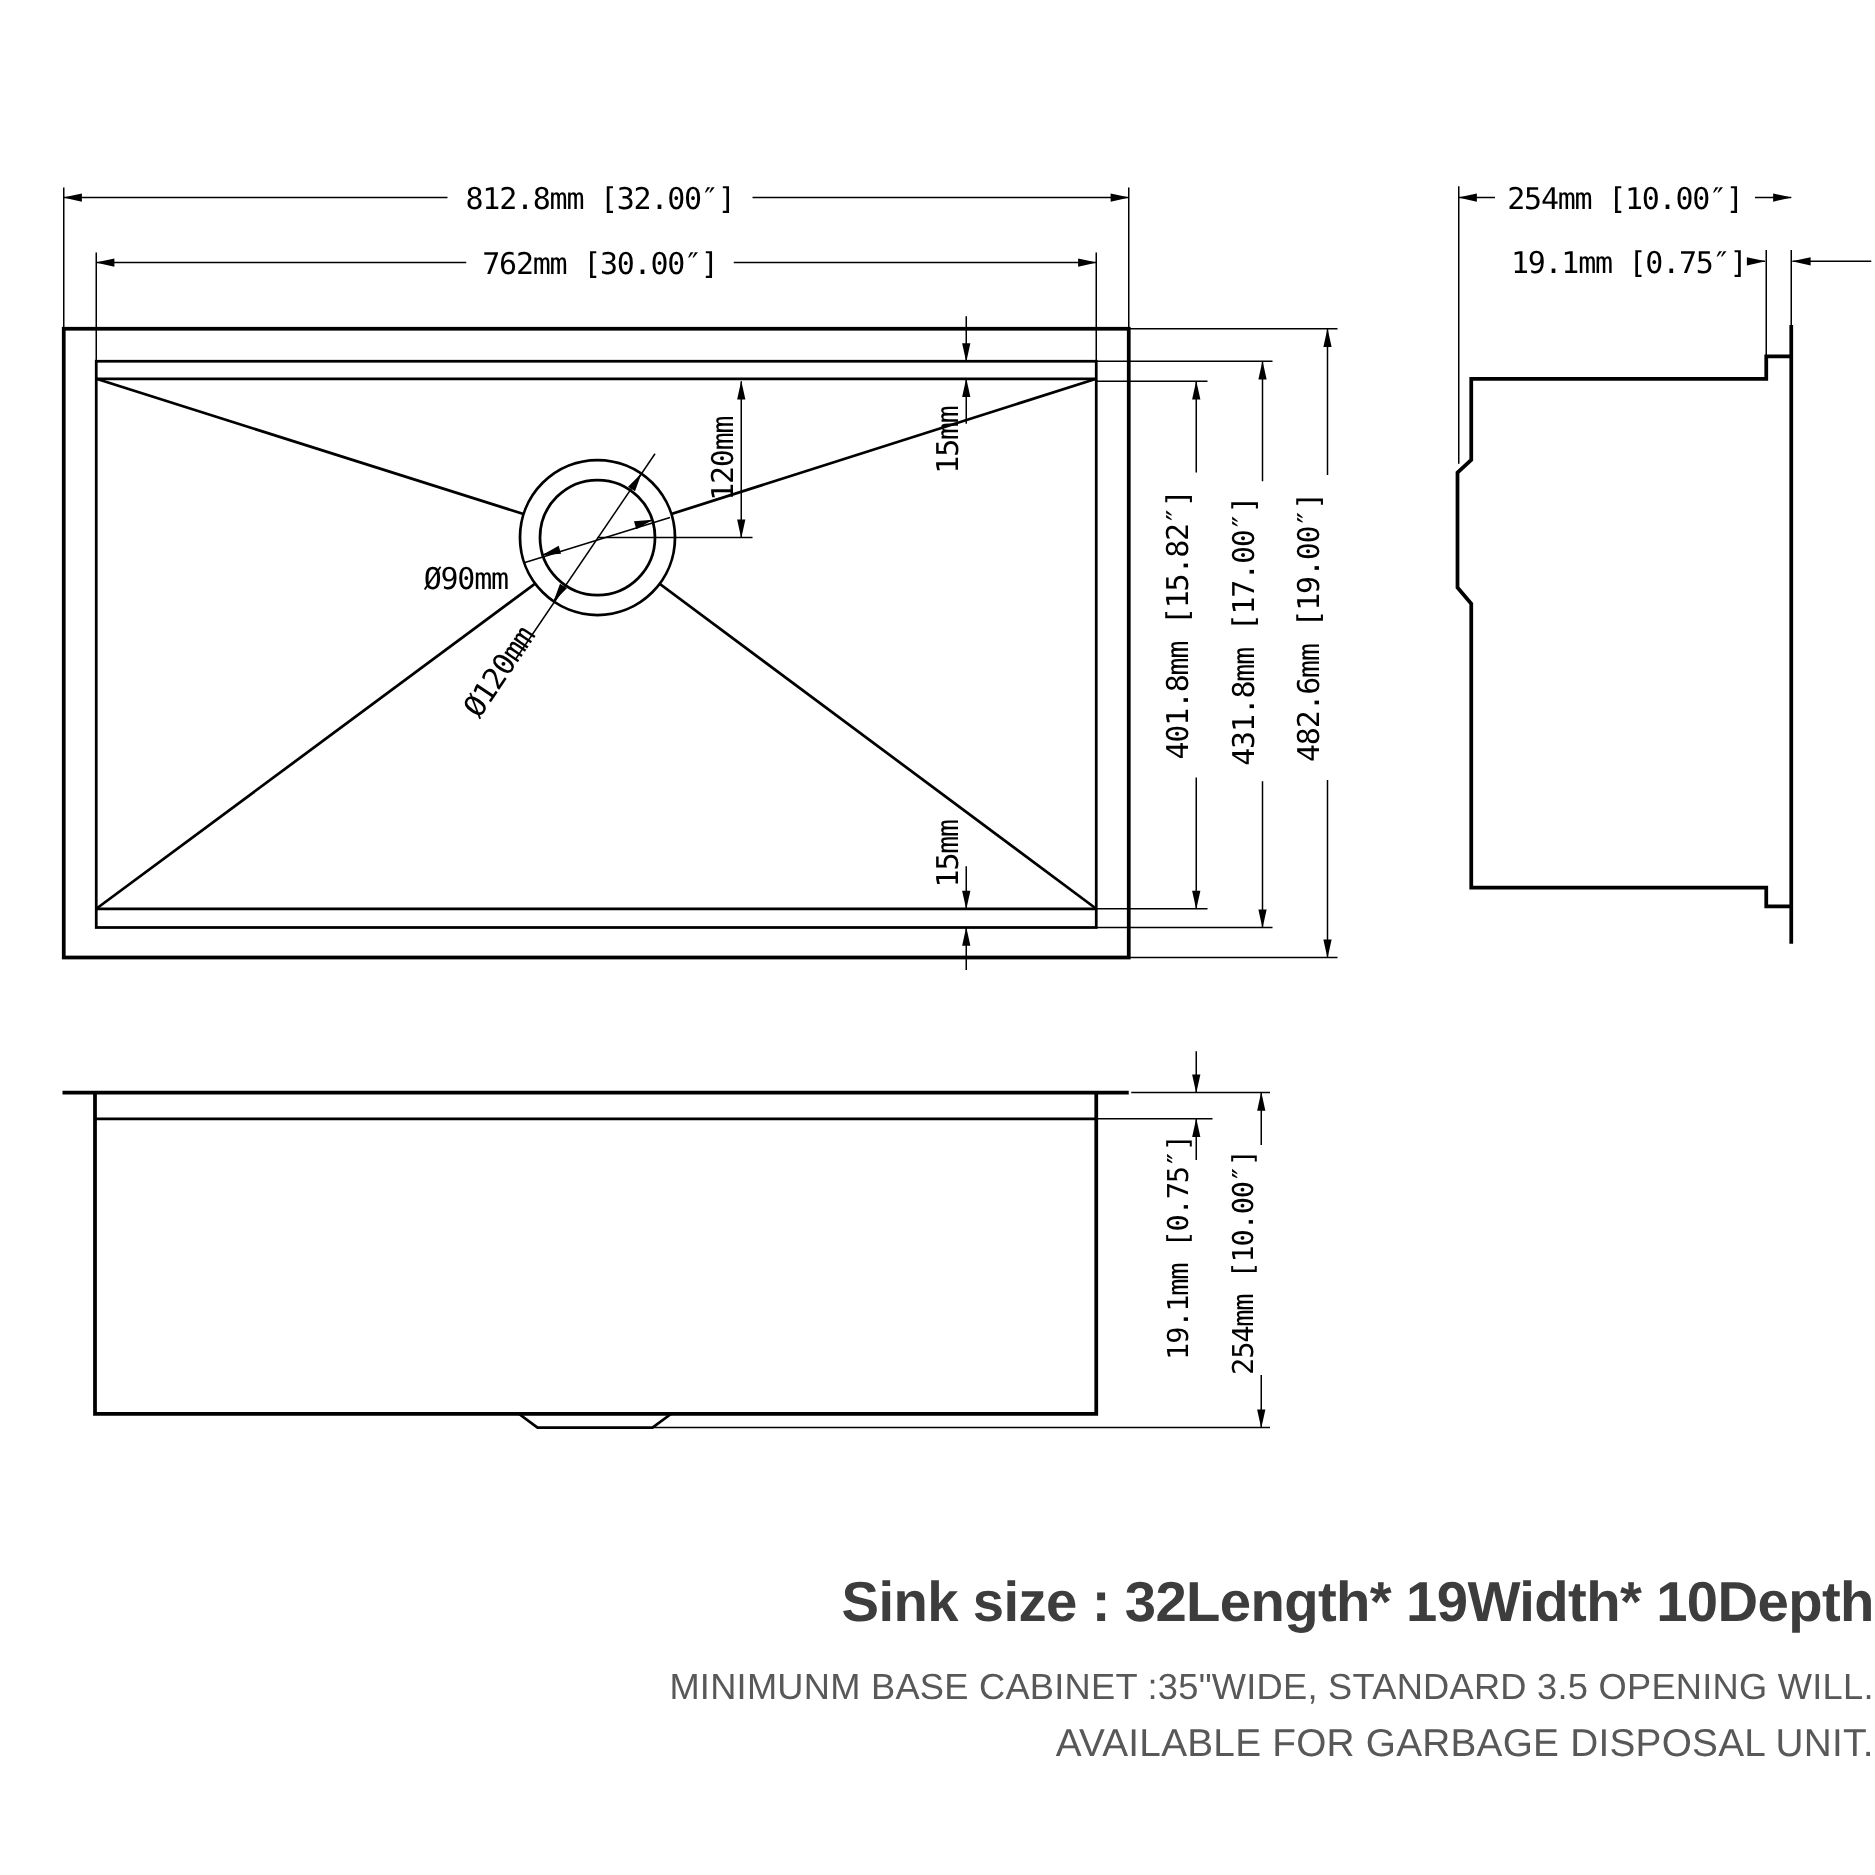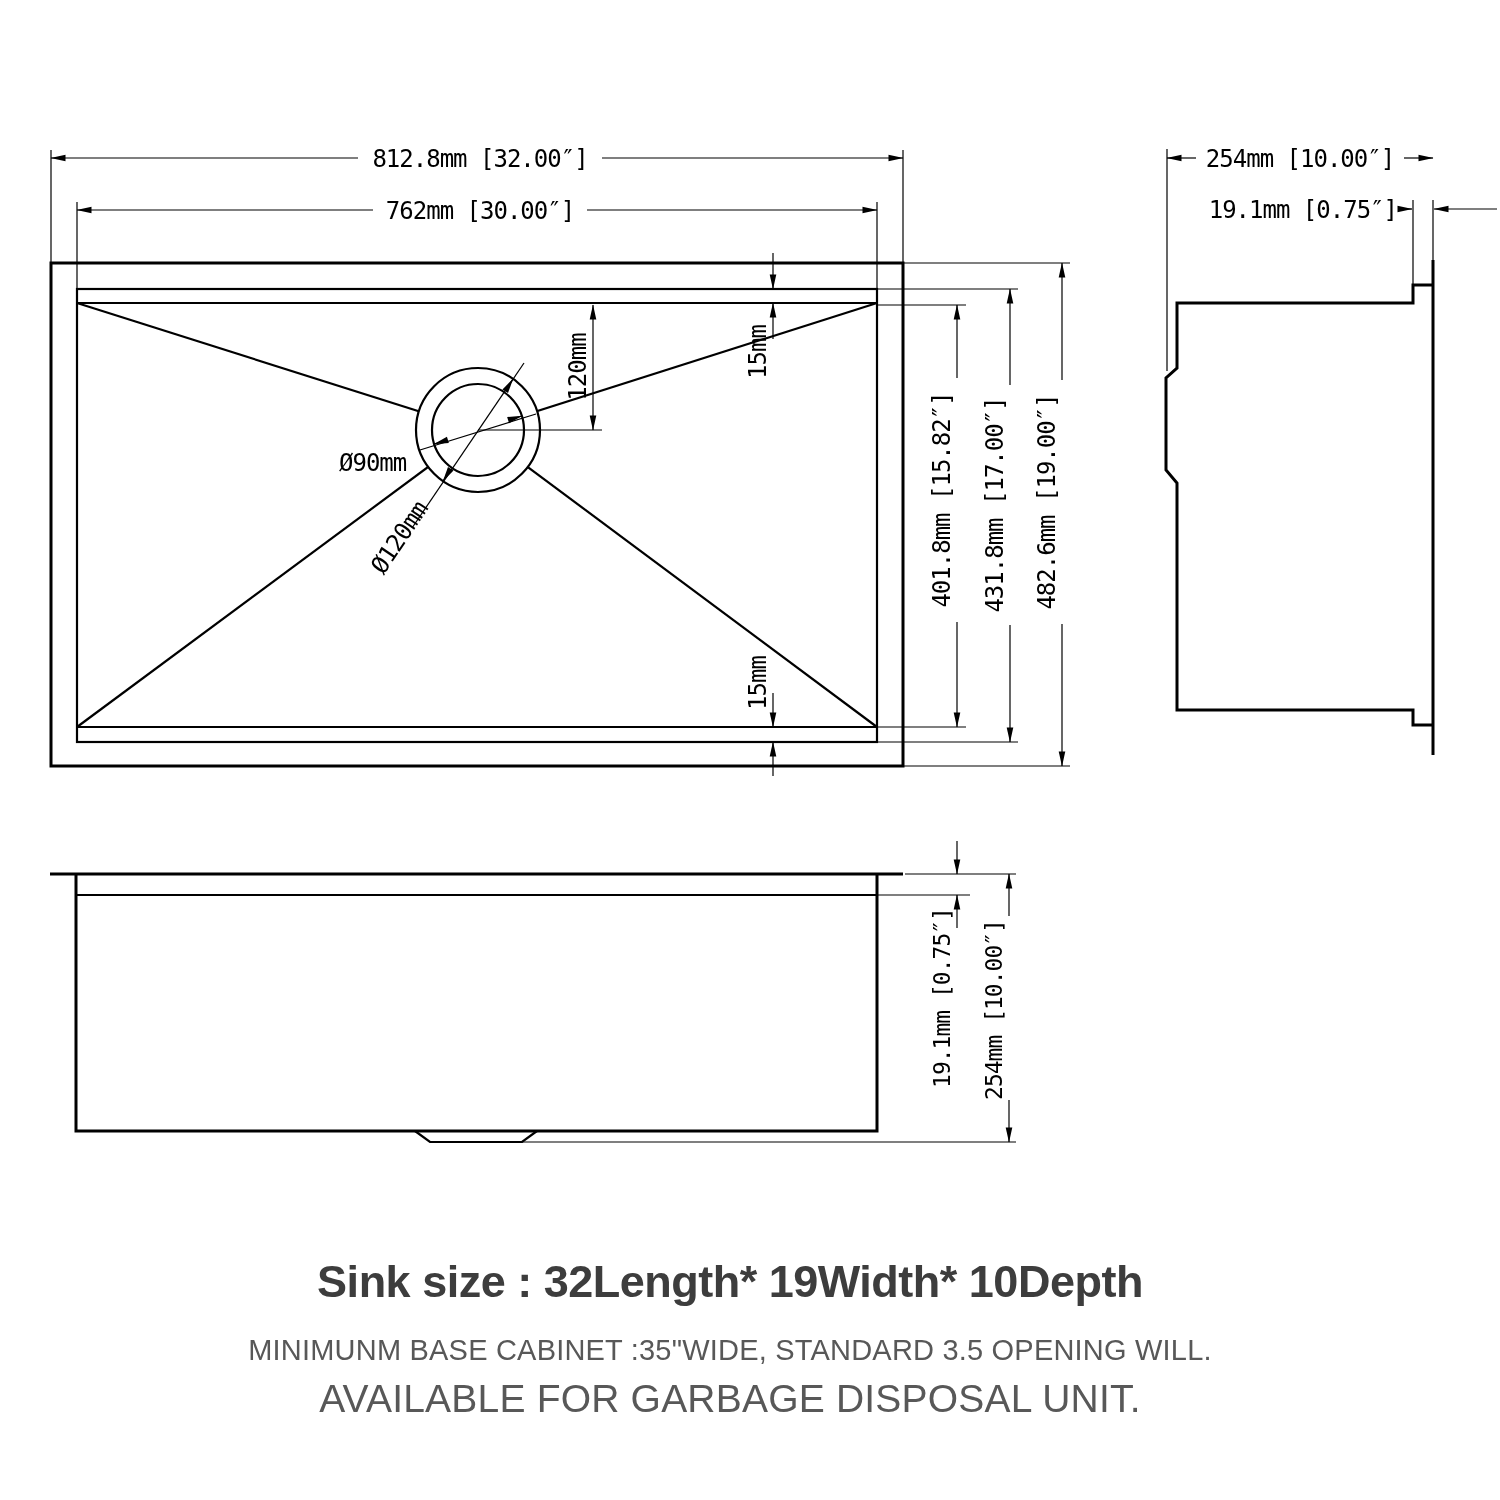--- a/index.html
+++ b/index.html
@@ -8,27 +8,27 @@
     font-family:"Liberation Sans", sans-serif;overflow:hidden;
   }
   #drawing{position:absolute;left:0;top:0;}
   svg text{
     font-family:"DejaVu Sans Mono", monospace;
     fill:#000000;
   }
   .dim-text{font-size:24px;letter-spacing:-1px;}
   .dim-text-sm{font-size:23px;letter-spacing:-1px;}
   .caption{
-    position:absolute;left:0;width:1460px;text-align:center;color:#474747;
+    position:absolute;left:0;width:1460px;text-align:right;color:#474747;padding-left:39px;
   }
   .caption-title{
     top:1256px;font-size:45px;font-weight:bold;color:#3d3d3d;letter-spacing:-0.5px;
   }
   .caption-note1{top:1334px;font-size:29px;color:#585858;letter-spacing:0.2px;}
-  .caption-note2{top:1377px;font-size:39px;color:#585858;letter-spacing:0.2px;}
+  .caption-note2{top:1377px;font-size:31px;color:#585858;letter-spacing:0.2px;}
 </style>
 </head>
 <body>
 
 <svg id="drawing" width="1500" height="1500" viewBox="0 0 1500 1500">
   <defs>
     <marker id="arr" markerWidth="16" markerHeight="9" refX="15" refY="4.5" orient="auto-start-reverse" markerUnits="userSpaceOnUse">
       <path d="M0.5,1.2 L15.5,4.5 L0.5,7.8 Z" fill="#000"></path>
     </marker>
   </defs>

